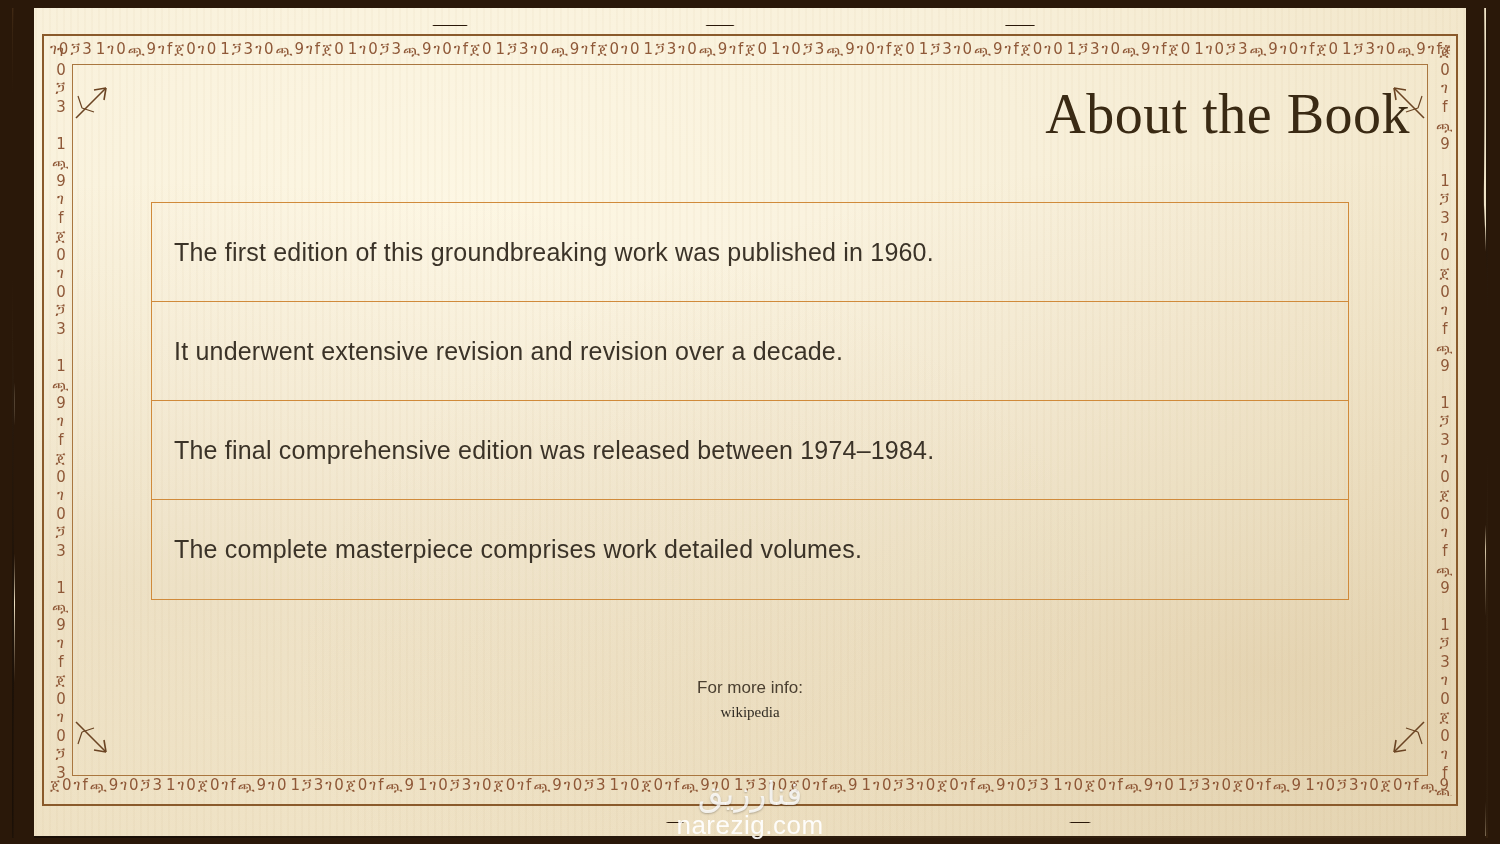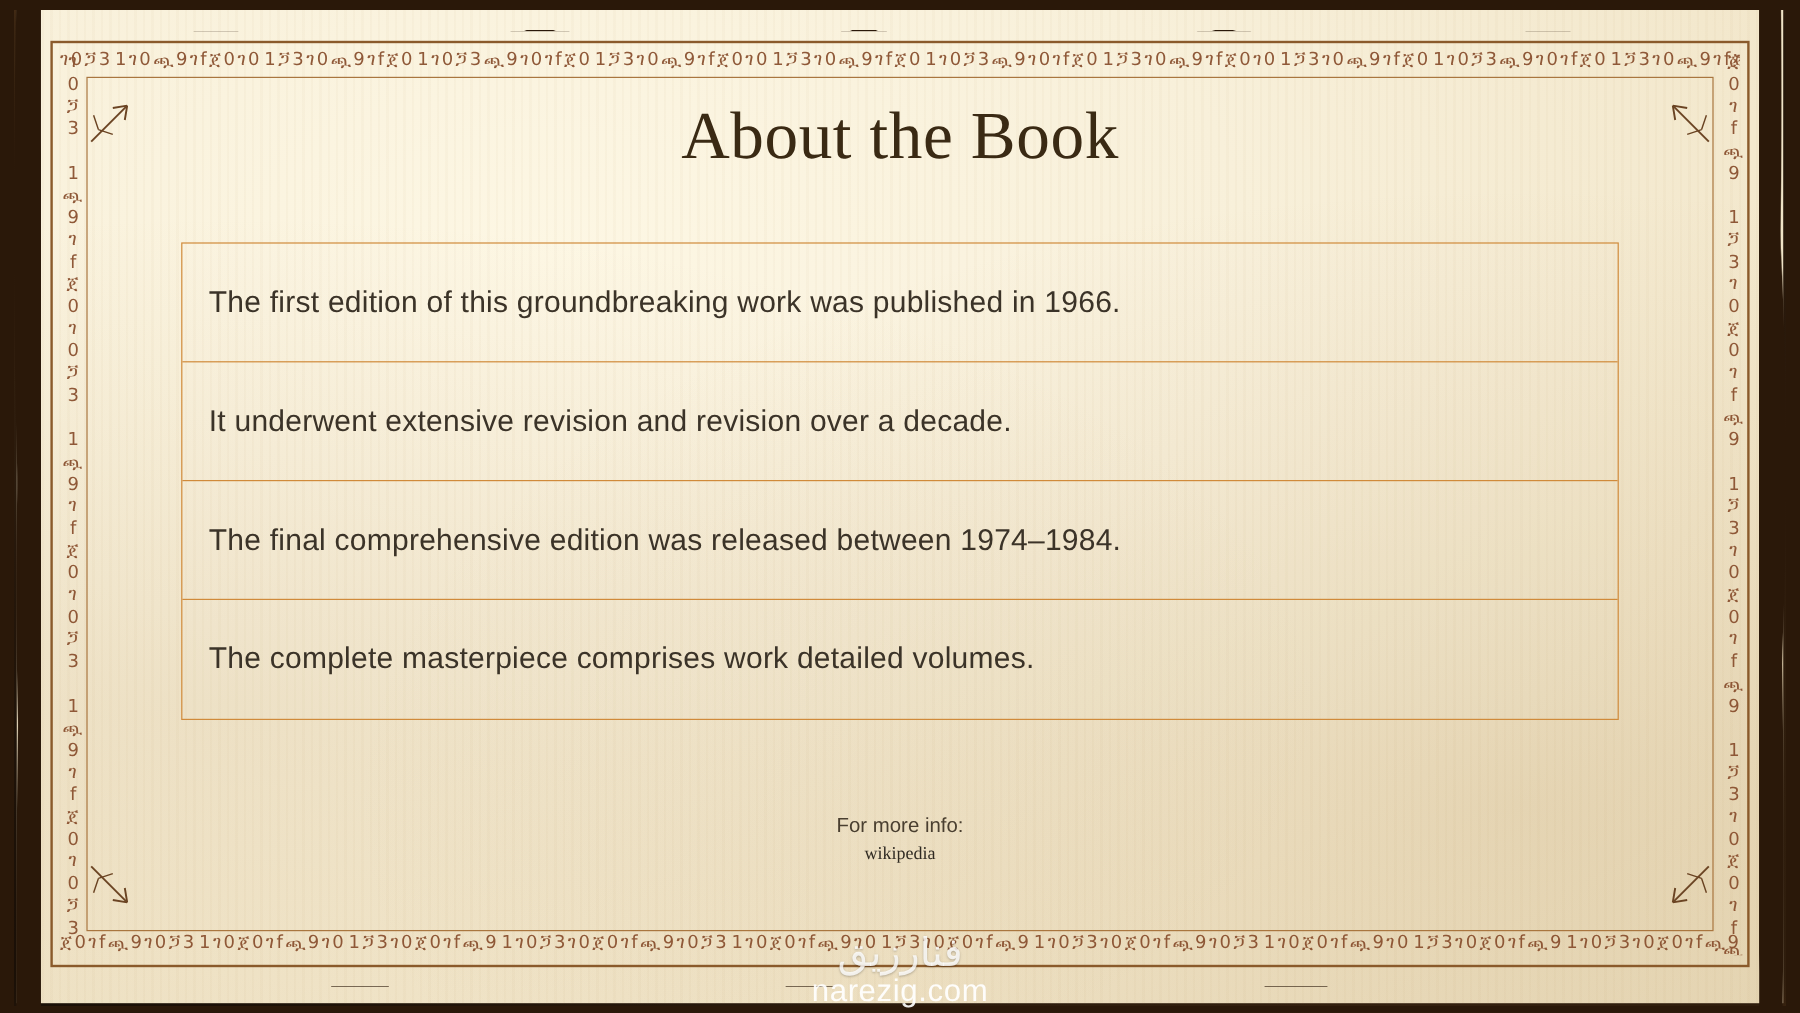--- a/index.html
+++ b/index.html
@@ -158,21 +158,21 @@
 
   
   .content {
     position: absolute;
     left: 90px;
     top: 60px;
     width: 1320px;
     height: 720px;
   }
   .title {
-    text-align: center;
+    text-align: right;
     font-family: "Liberation Serif", serif;
     font-size: 56px;
     color: #3a2a14;
     letter-spacing: 0.5px;
     margin-top: 22px;
     font-weight: 400;
   }
   .facts {
     margin-top: 56px;
     border: 1px solid #d08a3a;
@@ -289,21 +289,21 @@
       </svg>
     </div>
   </div>
 
   <div class="content">
 
     <div class="title">About the Book</div>
 
     <div class="facts">
       <div class="fact-row">
-        <div class="fact-text">The first edition of this groundbreaking work was published in 1966.</div>
+        <div class="fact-text">The first edition of this groundbreaking work was published in 1960.</div>
       </div>
       <div class="fact-row">
         <div class="fact-text">It underwent extensive revision and revision over a decade.</div>
       </div>
       <div class="fact-row">
         <div class="fact-text">The final comprehensive edition was released between 1974–1984.</div>
       </div>
       <div class="fact-row">
         <div class="fact-text">The complete masterpiece comprises work detailed volumes.</div>
       </div>

